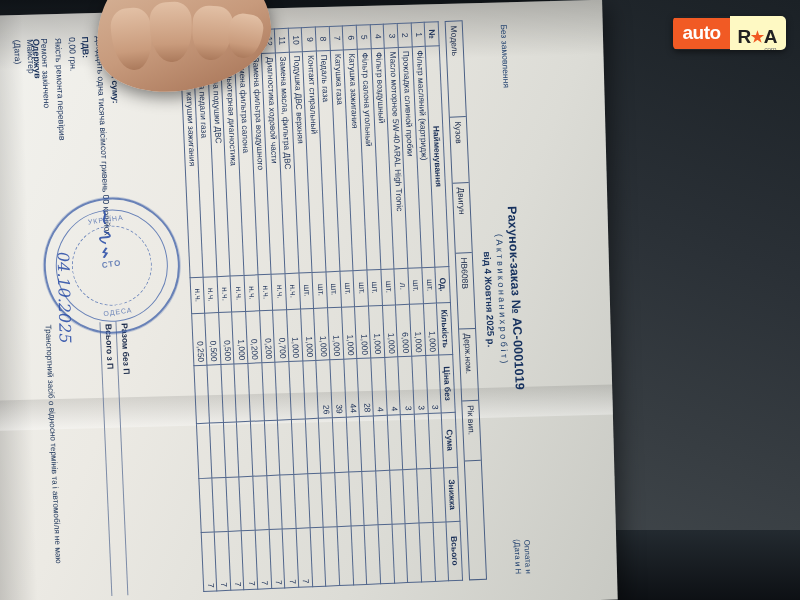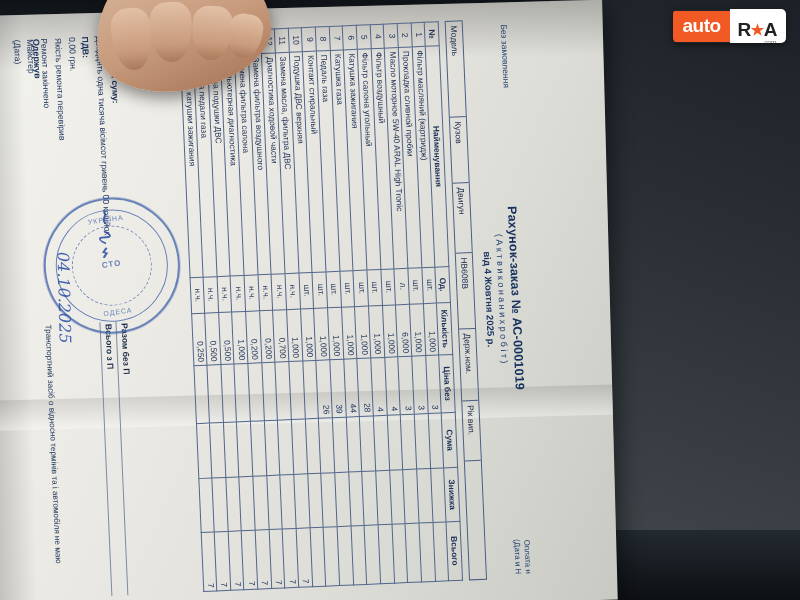--- a/index.html
+++ b/index.html
@@ -299,38 +299,38 @@
   .hw-sign {
     left: 150px; top: 195px;
     font-size: 22px;
     transform: rotate(90deg);
     transform-origin: left top;
   }
 
   
   .logo {
     position: absolute;
-    right: 14px; top: 9px;
+    right: 14px; top: 16px;
     display: flex;
     align-items: center;
     height: 34px;
     border-radius: 5px;
     overflow: hidden;
     box-shadow: 0 2px 6px rgba(0,0,0,.5);
   }
   .logo .auto {
     background: #f15a24;
     color: #fff;
     font-weight: bold;
     font-size: 19px;
     padding: 4px 9px 5px 9px;
     letter-spacing: -.5px;
   }
   .logo .ria {
-    background: #ffffff;
+    background: #fef9c3;
     color: #222;
     font-weight: bold;
     font-size: 19px;
     padding: 13px 9px 5px 8px;
     letter-spacing: -.5px;
     position: relative;
   }
   .logo .ria .star {
     color: #f15a24;
     font-size: 15px;

